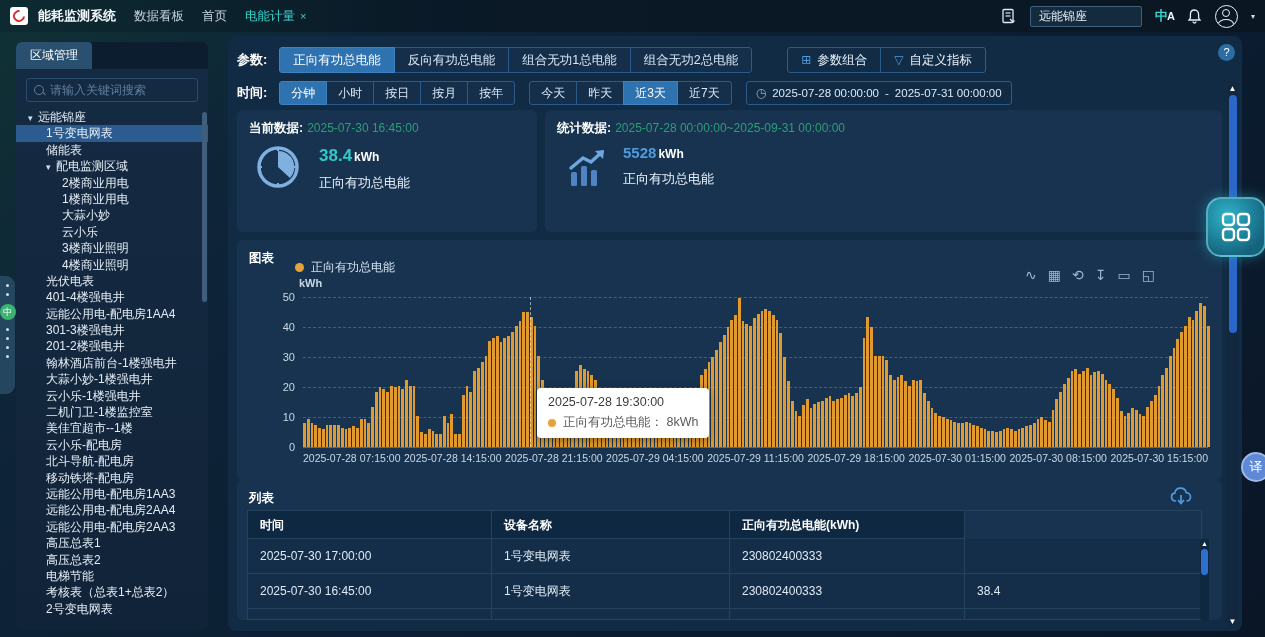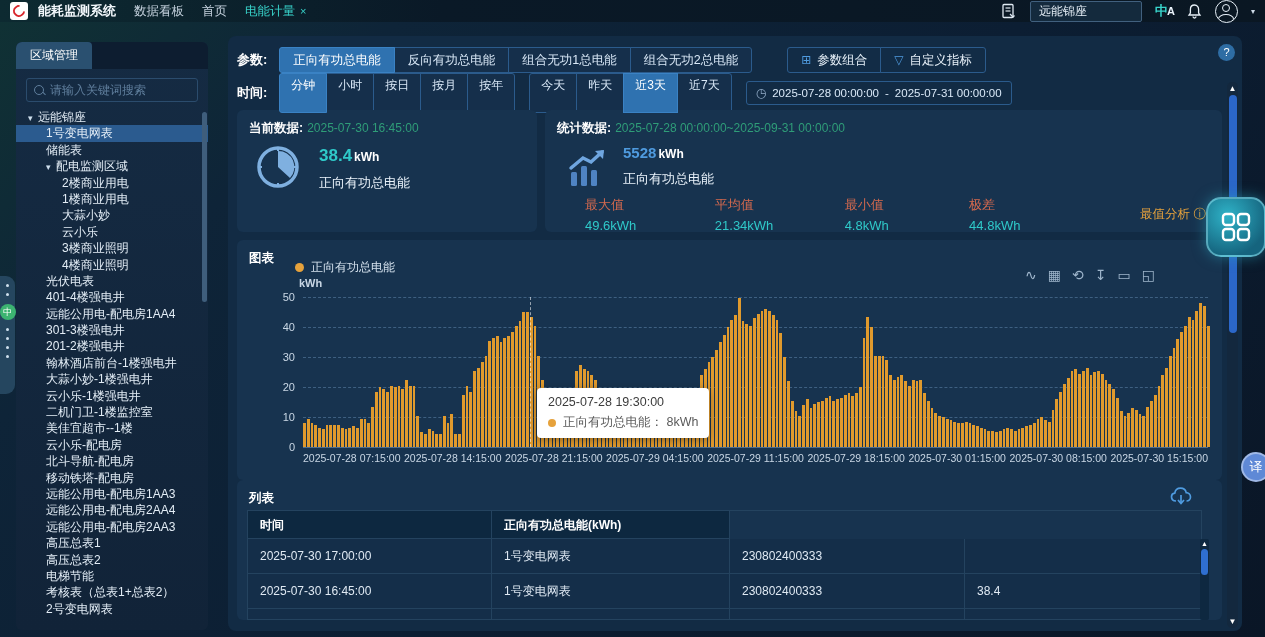--- a/index.html
+++ b/index.html
@@ -3,21 +3,21 @@
 <meta charset="utf-8">
 <style>
   html,body{margin:0;padding:0;}
   body{width:1265px;height:637px;overflow:hidden;
     font-family:"Liberation Sans","DejaVu Sans",sans-serif;
     background:#0a1626;}
   .screen{position:relative;width:1265px;height:637px;overflow:hidden;
     background:linear-gradient(135deg,#103234 0%,#0e2438 22%,#0c1e33 55%,#0a1626 100%);}
 
   
-  .topbar{position:absolute;left:0;top:0;width:100%;height:22px;
+  .topbar{position:absolute;left:0;top:0;width:100%;height:32px;
     background:linear-gradient(90deg,#0d2a31 0%,#0a1927 35%,#0a1723 100%);
     display:flex;align-items:center;padding:0 10px;box-sizing:border-box;gap:0;}
   .logo{width:18px;height:18px;background:#fff;border-radius:3px;position:relative;flex:0 0 auto;}
   .logo::before{content:"";position:absolute;left:3px;top:3px;width:8px;height:8px;border:2.5px solid #d8262c;
     border-radius:50%;border-right-color:transparent;transform:rotate(-40deg);}
   .app-title{color:#f2f7fb;font-size:13px;font-weight:bold;margin-left:10px;}
   .nav-item{color:#c6d3df;font-size:12.5px;margin-left:18px;cursor:default;}
   .tab-active{color:#38d3ca;font-size:12.5px;margin-left:18px;display:flex;align-items:center;gap:5px;}
   .tab-close{font-size:11px;color:#38d3ca;}
   .topbar-right{margin-left:auto;display:flex;align-items:center;gap:13px;}
@@ -64,21 +64,21 @@
   
   .frow{position:absolute;display:flex;align-items:center;}
   .frow1{left:237px;top:47px;height:26px;}
   .frow2{left:237px;top:81px;height:24px;}
   .flabel{color:#fff;font-size:13px;font-weight:bold;margin-right:12px;}
   .seg{height:26px;line-height:24px;box-sizing:border-box;padding:0 13px;font-size:12.5px;color:#d9e8f7;
     background:#152f4b;border:1px solid #2b5b8c;margin-left:-1px;cursor:pointer;white-space:nowrap;}
   .seg:first-child{margin-left:0;border-radius:3px 0 0 3px;}
   .seg:last-child{border-radius:0 3px 3px 0;}
   .seg.active{background:#2f72b0;color:#fff;border-color:#3a82c4;position:relative;z-index:1;}
-  .frow2 .seg{height:40px;line-height:22px;font-size:12px;padding:0 11px;}
+  .frow2 .seg{height:24px;line-height:22px;font-size:12px;padding:0 11px;}
   .grp{display:flex;}
   .grp+.grp{margin-left:14px;}
   .action-btns{display:flex;margin-left:36px;}
   .action-btn{height:26px;line-height:24px;box-sizing:border-box;padding:0 13px;font-size:12.5px;color:#eaf3fb;
     border:1px solid #2b5b8c;background:rgba(21,47,75,.4);margin-left:-1px;display:flex;align-items:center;gap:6px;cursor:pointer;}
   .action-btn:first-child{border-radius:3px 0 0 3px;}
   .action-btn:last-child{border-radius:0 3px 3px 0;}
   .abtn-icon{color:#4f9bdf;font-size:12px;}
   .daterange{height:24px;box-sizing:border-box;border:1px solid #2b5b8c;border-radius:3px;margin-left:14px;
     display:flex;align-items:center;padding:0 9px;gap:6px;color:#d9e8f7;font-size:11.5px;white-space:nowrap;}
@@ -319,39 +319,20 @@
     <div class="phead"><span>统计数据:</span><span class="ts">2025-07-28 00:00:00~2025-09-31 00:00:00</span></div>
     <svg class="st-icon" width="44" height="40" viewBox="0 0 44 40">
       <rect x="4" y="24" width="6" height="14" rx="1.5" fill="#4f83c2"></rect>
       <rect x="14" y="18" width="6" height="20" rx="1.5" fill="#4f83c2"></rect>
       <rect x="24" y="22" width="6" height="16" rx="1.5" fill="#4f83c2"></rect>
       <path d="M4 20 L16 10 L24 14 L35 4" fill="none" stroke="#6fa6e0" stroke-width="3.5" stroke-linecap="round"></path>
       <path d="M28 3 L37 2 L36 11 Z" fill="#6fa6e0"></path>
     </svg>
     <div class="st-val"><span class="big-val val-blue" style="font-size:15px;">5528</span><span class="unit">kWh</span></div>
     <div class="st-metric metric">正向有功总电能</div>
-    <div class="stats-row" id="stats-row">
-        <div class="stat">
-          <div class="slabel">最大值</div>
-          <div class="svalue">49.6kWh</div>
-        </div>
-        <div class="stat">
-          <div class="slabel">平均值</div>
-          <div class="svalue">21.34kWh</div>
-        </div>
-        <div class="stat">
-          <div class="slabel">最小值</div>
-          <div class="svalue">4.8kWh</div>
-        </div>
-        <div class="stat">
-          <div class="slabel">极差</div>
-          <div class="svalue">44.8kWh</div>
-        </div>
-        <div class="stat-analysis">最值分析 ⓘ</div>
-      </div>
   </section>
 
   <section class="panel panel-chart">
     <div class="phead">图表</div>
     <div class="legend">
       <span class="legend-dot"></span>
       <span class="legend-txt">正向有功总电能</span>
     </div>
     <div class="chart-toolbar" id="chart-toolbar">
         <span class="tool-ic">∿</span>
@@ -645,20 +626,21 @@
   <section class="panel panel-list">
     <div class="phead">列表</div>
     <svg class="dl-icon" width="22" height="20" viewBox="0 0 22 20">
       <path d="M6 15 C3 15 1.5 13 1.5 10.8 C1.5 8.8 3 7.3 4.8 7.1 C5.2 4.3 7.6 2.2 10.6 2.2 C13.3 2.2 15.6 4 16.2 6.6 C18.5 6.8 20.5 8.6 20.5 11 C20.5 13.2 18.8 15 16.5 15" fill="none" stroke="#4f9bdf" stroke-width="1.7"></path>
       <line x1="11" y1="9" x2="11" y2="17" stroke="#4f9bdf" stroke-width="1.7"></line>
       <path d="M8 14 L11 17.5 L14 14" fill="none" stroke="#4f9bdf" stroke-width="1.7"></path>
     </svg>
     <div class="tablewrap">
       <div class="trow thead" id="thead">
           <div class="tcell">时间</div>
+          <div class="tcell">设备名称</div>
           <div class="tcell">正向有功总电能(kWh)</div>
         </div>
       <div class="tbody" id="tbody">
           <div class="trow">
             <div class="tcell">2025-07-30 17:00:00</div>
             <div class="tcell">1号变电网表</div>
             <div class="tcell">230802400333</div>
             <div class="tcell"></div>
           </div>
           <div class="trow">

